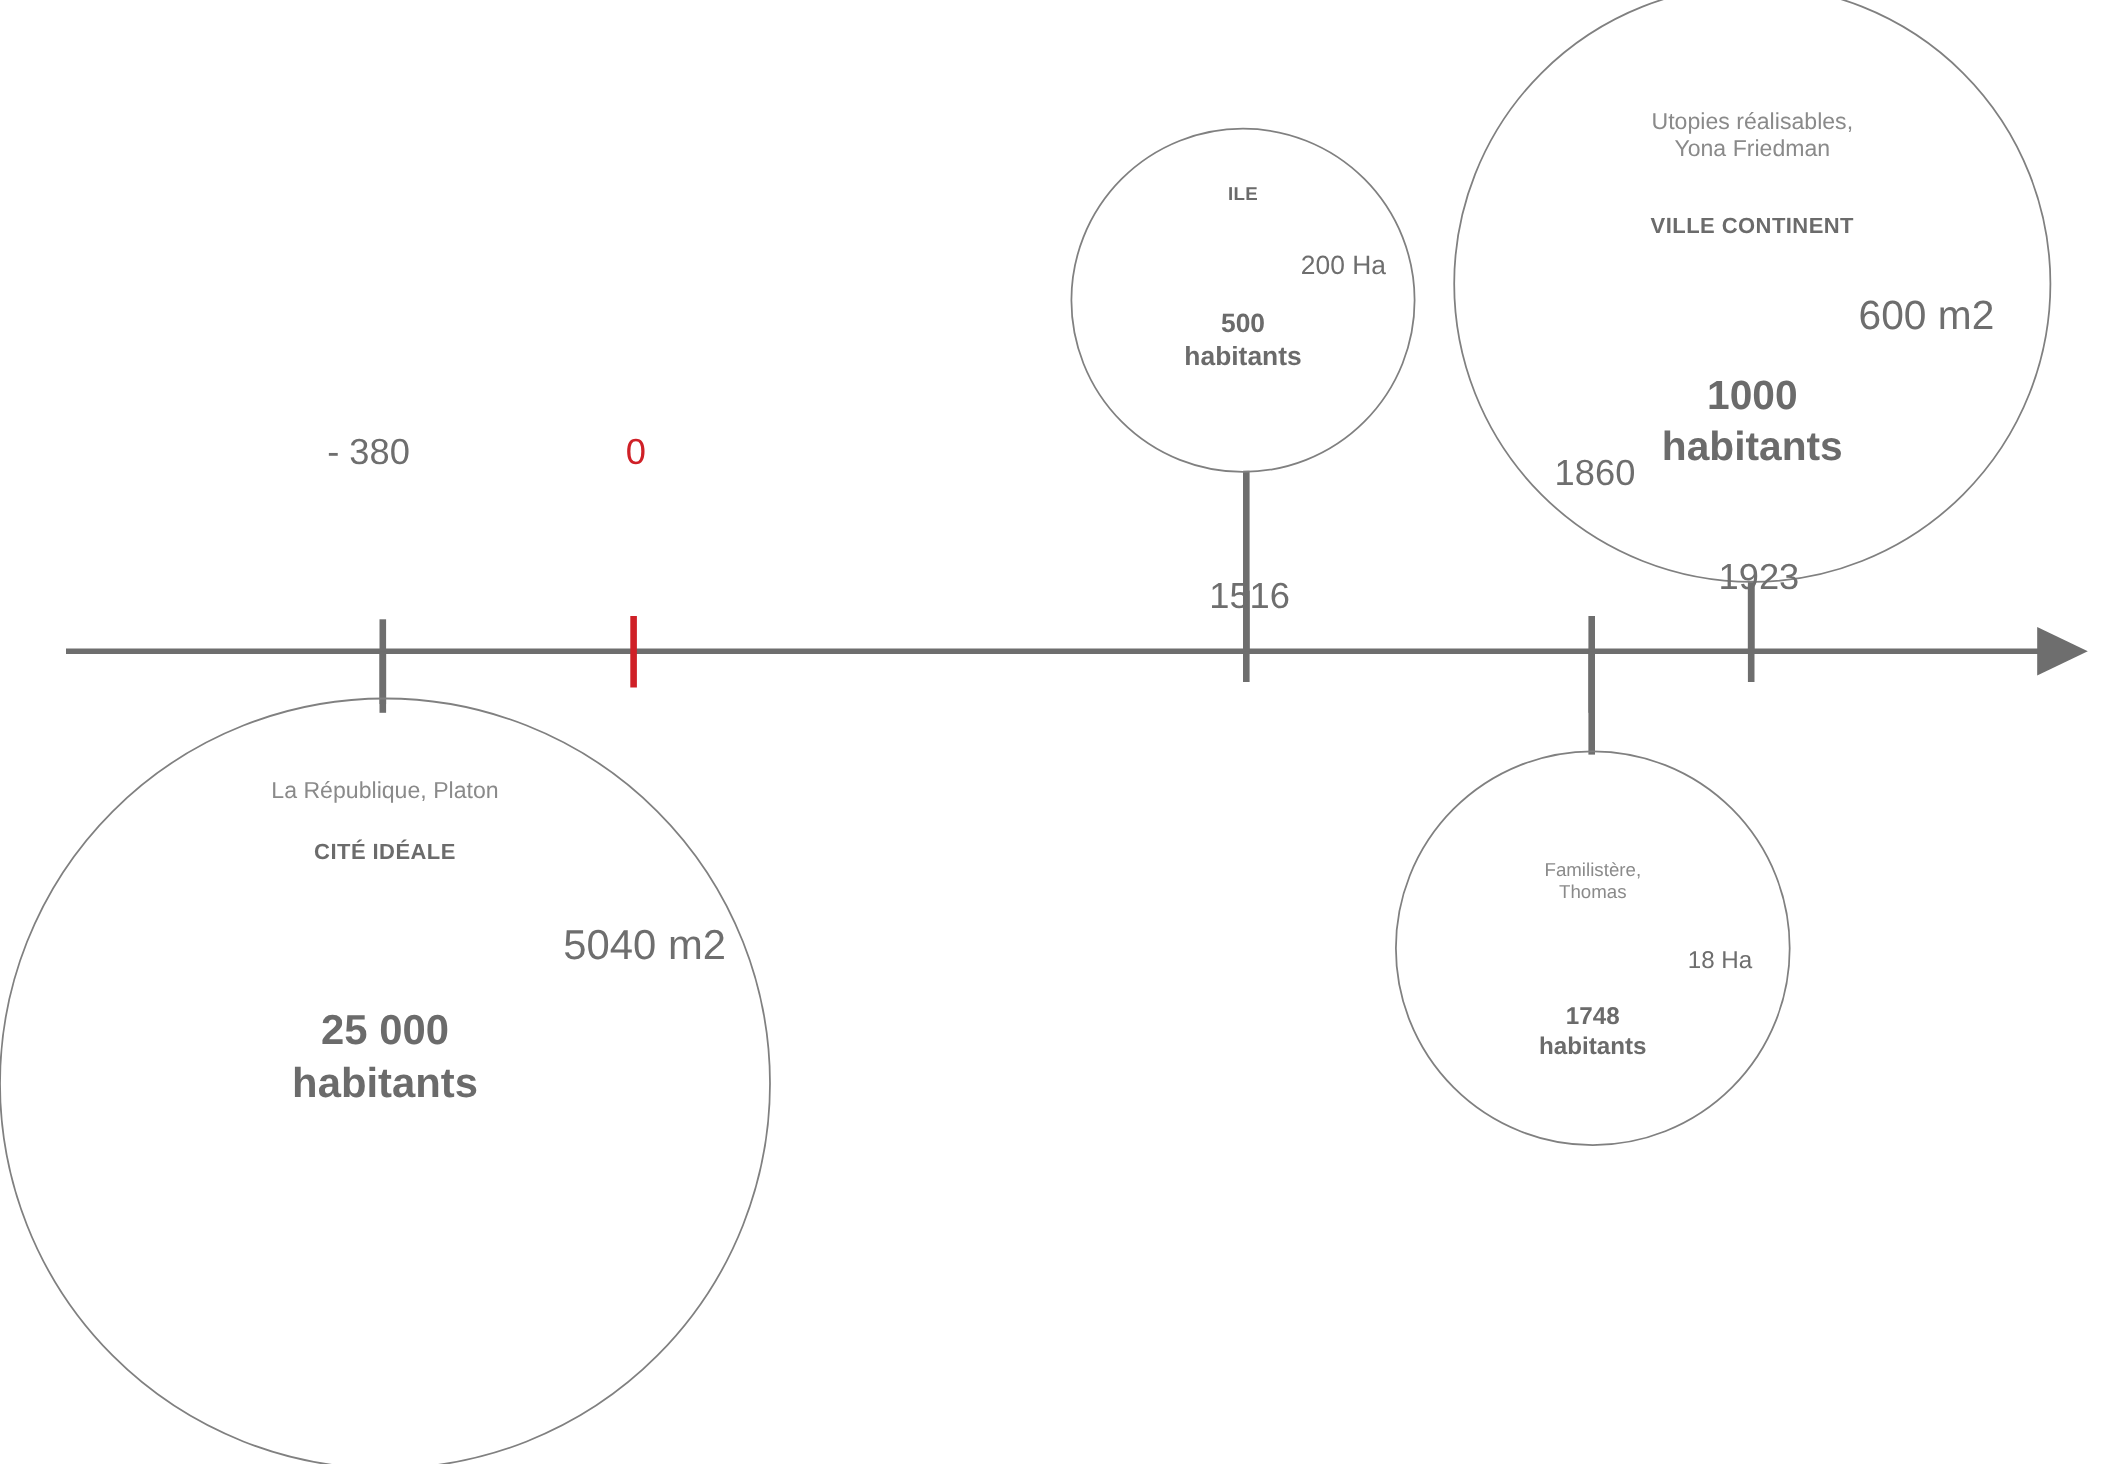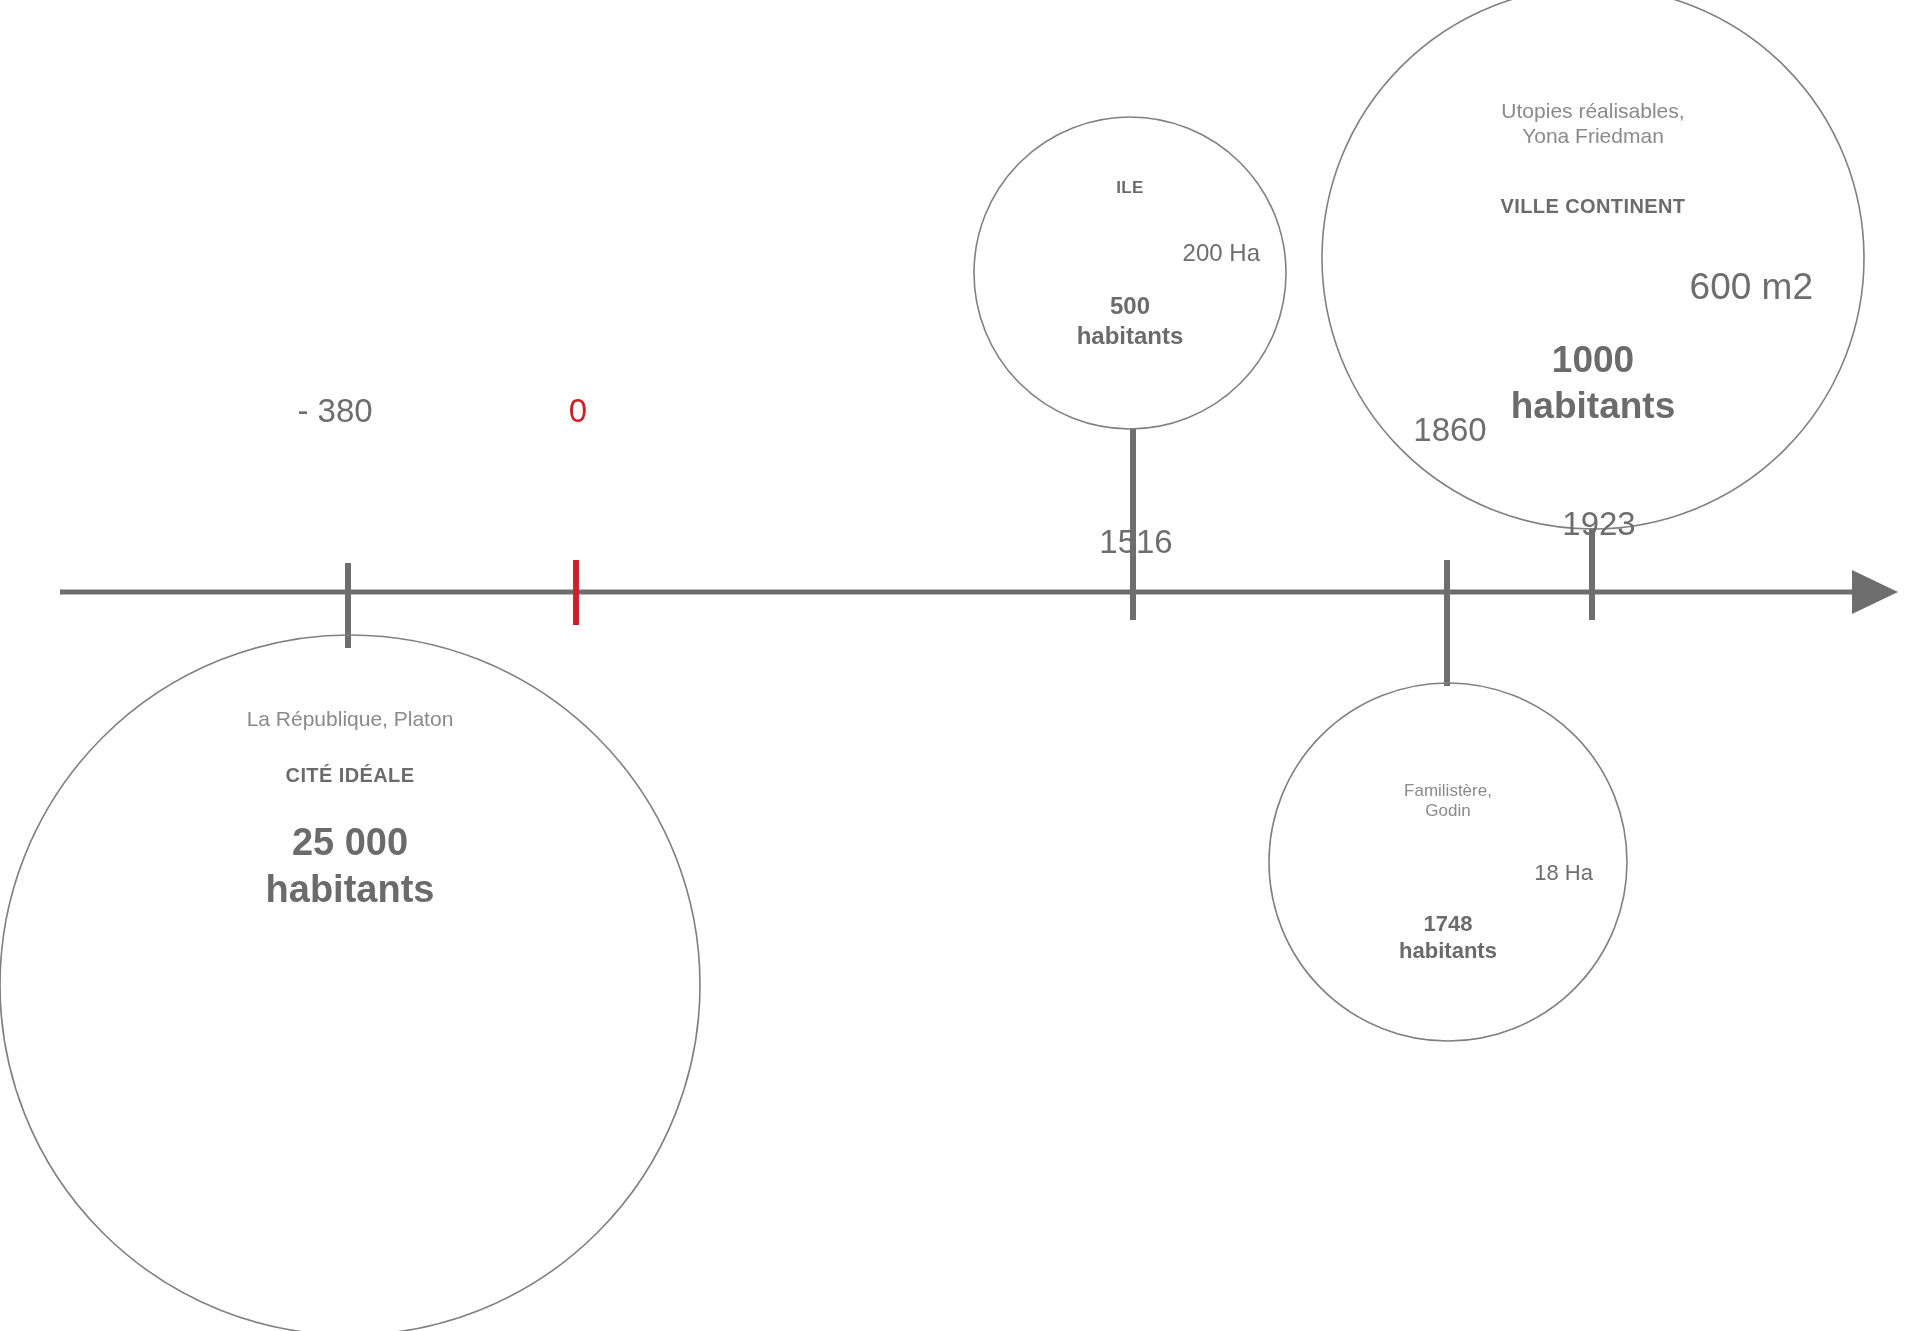--- a/index.html
+++ b/index.html
@@ -59,21 +59,21 @@
   
   #bubble-platon { left: 350px; top: 686px; width: 620px; }
   #bubble-platon .src-line  { font-size: 21px; }
   #bubble-platon .type-line { font-size: 20px; margin-top: 12px; }
   #bubble-platon .area-line { font-size: 38px; margin-top: 30px; }
   #bubble-platon .pop-line  { font-size: 38px; margin-top: 12px; line-height: 1.25; }
 
   
   #bubble-moore { left: 1130px; top: 147px; width: 260px; }
   #bubble-moore .src-line  { font-size: 17px; }
-  #bubble-moore .type-line { font-size: 17px; margin-top: 11px; }
+  #bubble-moore .type-line { font-size: 17px; }
   #bubble-moore .area-line { font-size: 24px; margin-top: 20px; }
   #bubble-moore .pop-line  { font-size: 24px; margin-top: 4px; line-height: 1.25; }
 
   
   #bubble-godin { left: 1448px; top: 761px; width: 290px; }
   #bubble-godin .src-line  { font-size: 17px; }
   #bubble-godin .area-line { font-size: 22px; margin-top: 18px; }
   #bubble-godin .pop-line  { font-size: 22px; margin-top: 4px; line-height: 1.25; }
 
   
@@ -140,34 +140,35 @@
 
   <div class="year-label" id="year-1516">1516</div>
 
   <div class="year-label" id="year-1860">1860</div>
 
   <div class="year-label" id="year-1923">1923</div>
 
   <div class="bubble-text" id="bubble-platon">
     <div class="src-line">La République, Platon</div>
     <div class="type-line">CITÉ IDÉALE</div>
+    <div class="area-line">5040 m2</div>
     <div class="pop-line">25 000
 habitants</div>
   </div>
 
   <div class="bubble-text" id="bubble-moore">
     <div class="type-line">ILE</div>
     <div class="area-line">200 Ha</div>
     <div class="pop-line">500
 habitants</div>
   </div>
 
   <div class="bubble-text" id="bubble-godin">
     <div class="src-line">Familistère,
-Godin</div>
+Thomas</div>
     <div class="area-line">18 Ha</div>
     <div class="pop-line">1748
 habitants</div>
   </div>
 
   <div class="bubble-text" id="bubble-friedman">
     <div class="src-line">Utopies réalisables,
 Yona Friedman</div>
     <div class="type-line">VILLE CONTINENT</div>
     <div class="area-line">600 m2</div>

